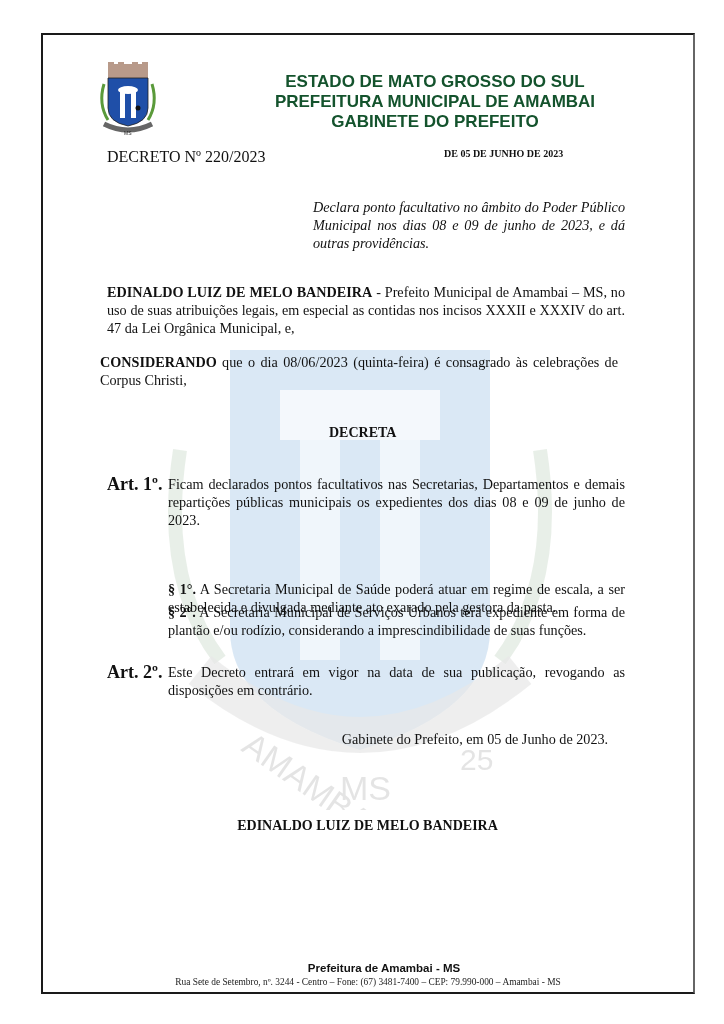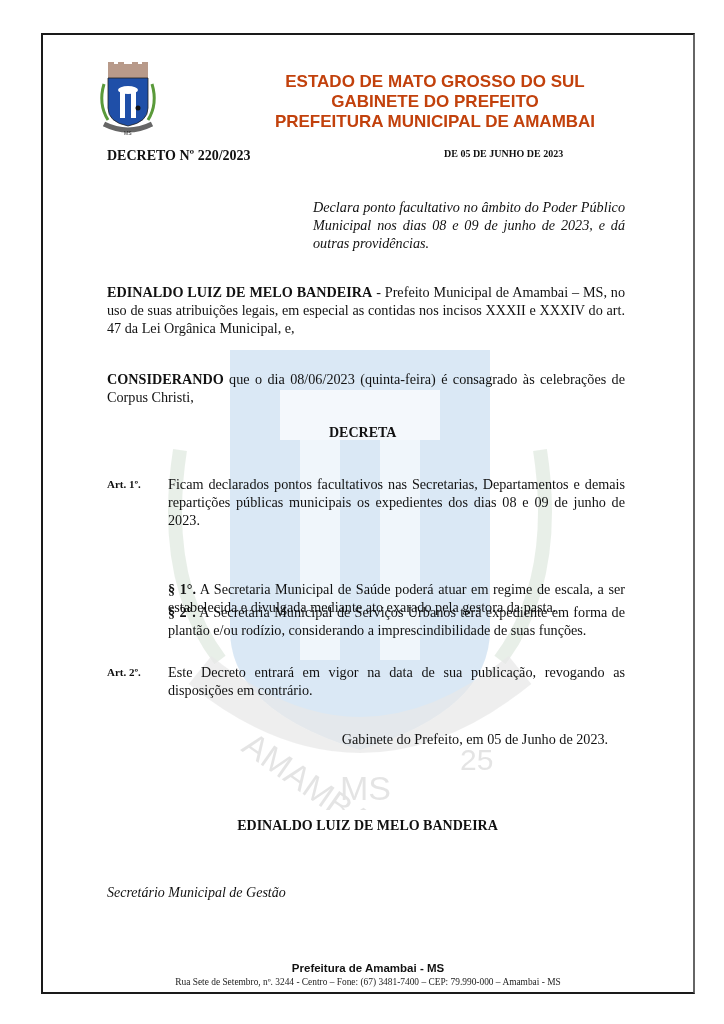--- a/index.html
+++ b/index.html
@@ -1,41 +1,41 @@
 <!DOCTYPE html>
 <html><head>
 <meta charset="utf-8">
 <style>
   html, body { margin:0; padding:0; background:#ffffff; }
   body { width:724px; height:1024px; position:relative; overflow:hidden; font-family:"Liberation Serif", serif; color:#111; }
   .frame { position:absolute; left:41px; top:33px; width:654px; height:961px; border:2px solid #1a1a1a; border-right-color:#666; box-sizing:border-box; }
   .watermark { position:absolute; left:160px; top:330px; width:400px; height:480px; opacity:0.22; pointer-events:none; }
   .crest { position:absolute; left:96px; top:60px; width:64px; height:80px; }
-  .hdr { position:absolute; left:240px; top:72px; width:390px; text-align:center; font-family:"Liberation Sans", sans-serif; font-weight:bold; font-size:17px; line-height:20px; color:#c2410c; }
+  .hdr { position:absolute; left:240px; top:72px; width:390px; text-align:center; font-family:"Liberation Sans", sans-serif; font-weight:bold; font-size:17px; line-height:20px; color:#14532d; }
   .abs { position:absolute; }
   .b { font-weight:bold; }
   .i { font-style:italic; }
   .p { font-size:14.2px; line-height:18px; text-align:justify; }
-  .dec-no { left:107px; top:148px; font-size:14px; font-weight:bold; }
+  .dec-no { left:107px; top:148px; font-size:16px; font-weight:normal; }
   .dec-date { left:444px; top:148px; font-size:10px; font-weight:bold; }
   .ementa { left:313px; top:198px; width:312px; font-style:italic; font-size:14.2px; line-height:18px; text-align:justify; }
   .intro { left:107px; top:283px; width:518px; }
-  .consid { left:107px; top:353px; width:518px;margin-top:17px; }
+  .consid { left:100px; top:353px; width:518px; }
   .decreta { left:329px; top:425px; font-size:14px; font-weight:bold; }
-  .art-label { font-weight:bold; font-size:11px; line-height:18px; }
+  .art-label { font-weight:bold; font-size:18px; line-height:18px; }
   .art1-l { left:107px; top:475px; }
   .art1-t { left:168px; top:475px; width:457px; }
   .par1 { left:168px; top:580px; width:457px; }
   .par2 { left:168px; top:603px; width:457px; }
   .art2-l { left:107px; top:663px; }
   .art2-t { left:168px; top:663px; width:457px; }
   .place { left:330px; top:731px; width:290px; text-align:center; font-size:14.2px; }
   .sig1 { left:200px; top:817px; width:335px; text-align:center; font-size:14px; line-height:18px; }
   .sig2 { left:107px; top:884px; font-size:14px; line-height:18px; }
-  .foot1 { left:41px; top:962px; width:654px; text-align:center; font-family:"Liberation Sans", sans-serif; font-weight:bold; font-size:11.5px; }
+  .foot1 { left:41px; top:962px; width:654px; text-align:center; font-family:"Liberation Sans", sans-serif; font-weight:bold; font-size:11.5px;padding-left:16px; }
   .foot2 { left:41px; top:977px; width:654px; text-align:center; font-size:9.4px; color:#222; }
 </style>
 </head>
 <body>
 
 <div class="frame"></div>
 
 <svg class="watermark" viewBox="0 0 400 480">
   <path d="M70 20 L330 20 L330 300 Q330 380 200 420 Q70 380 70 300 Z" fill="#5b9bd5"></path>
   <path d="M120 60 L280 60 L280 110 L120 110 Z" fill="#ffffff" opacity="0.7"></path>
@@ -61,22 +61,22 @@
   <rect x="35" y="32" width="5" height="26" fill="#ffffff"></rect>
   <circle cx="42" cy="48" r="2.5" fill="#111"></circle>
   <path d="M8 24 Q2 44 12 60" stroke="#5a9a3a" stroke-width="3" fill="none"></path>
   <path d="M56 24 Q62 44 52 60" stroke="#5a9a3a" stroke-width="3" fill="none"></path>
   <path d="M8 64 Q32 76 56 64" stroke="#666" stroke-width="5" fill="none"></path>
   <text x="28" y="75" font-family="Liberation Sans, sans-serif" font-size="5" fill="#222">MS</text>
 </svg>
 
 <div class="hdr">
   <div>ESTADO DE MATO GROSSO DO SUL</div>
+  <div>PREFEITURA MUNICIPAL DE AMAMBAI</div>
   <div>GABINETE DO PREFEITO</div>
-  <div>PREFEITURA MUNICIPAL DE AMAMBAI</div>
 </div>
 
 <div class="abs dec-no">DECRETO Nº 220/2023</div>
 <div class="abs dec-date">DE 05 DE JUNHO DE 2023</div>
 
 <div class="abs ementa">Declara ponto facultativo no âmbito do Poder Público Municipal nos dias 08 e 09 de junho de 2023, e dá outras providências.</div>
 
 <div class="abs p intro"><span class="b">EDINALDO LUIZ DE MELO BANDEIRA</span><span> - Prefeito Municipal de Amambai – MS, no uso de suas atribuições legais, em especial as contidas nos incisos XXXII e XXXIV do art. 47 da Lei Orgânica Municipal, e,</span></div>
 
 <div class="abs p consid"><span class="b">CONSIDERANDO</span><span> que o dia 08/06/2023 (quinta-feira) é consagrado às celebrações de Corpus Christi,</span></div>
@@ -93,17 +93,16 @@
 <div class="abs art-label art2-l">Art. 2º.</div>
 <div class="abs p art2-t">Este Decreto entrará em vigor na data de sua publicação, revogando as disposições em contrário.</div>
 
 <div class="abs place">Gabinete do Prefeito, em 05 de Junho de 2023.</div>
 
 <div class="abs sig1">
   <div class="b">EDINALDO LUIZ DE MELO BANDEIRA</div>
 </div>
 
 <div class="abs sig2">
-  <div class="i">Secretário Municipal de Gestão</div>
 </div>
 
 <div class="abs foot1">Prefeitura de Amambai - MS</div>
 <div class="abs foot2">Rua Sete de Setembro, nº. 3244 - Centro  –  Fone: (67) 3481-7400   –  CEP: 79.990-000  –  Amambai - MS</div>
 
 </body></html>

